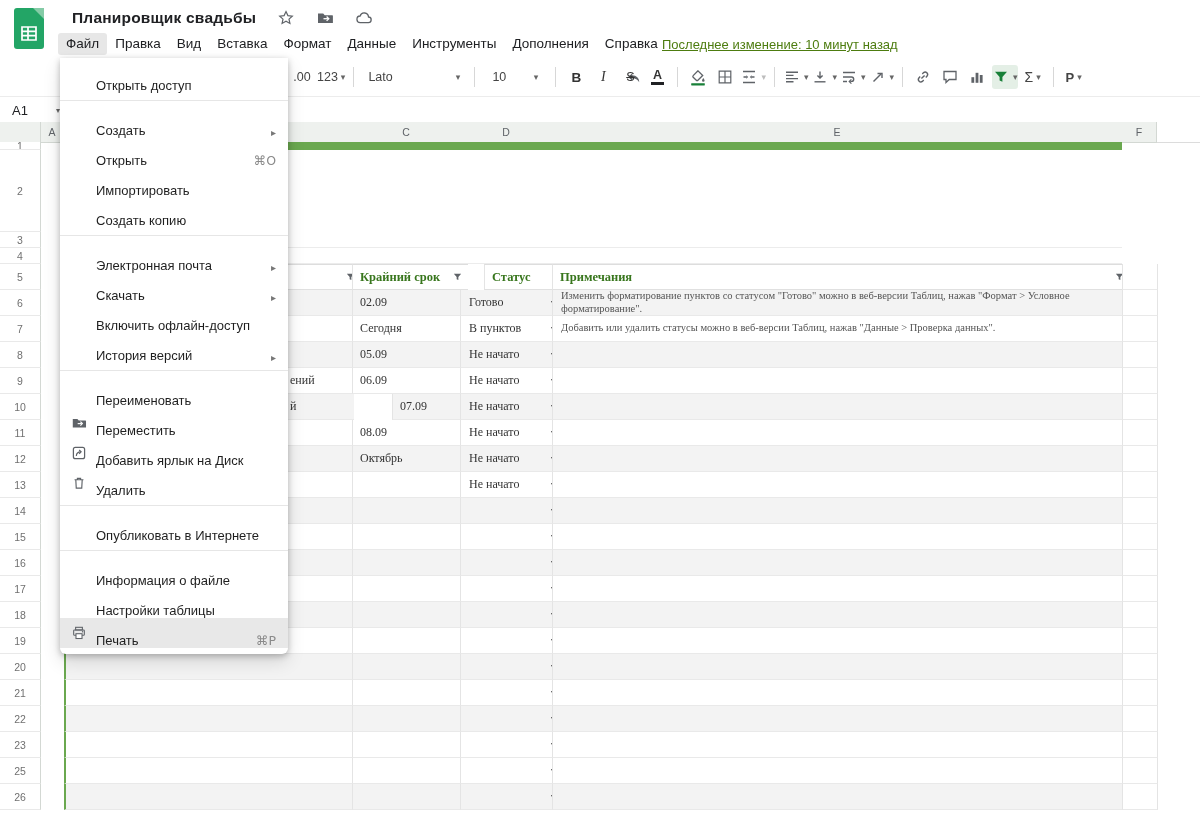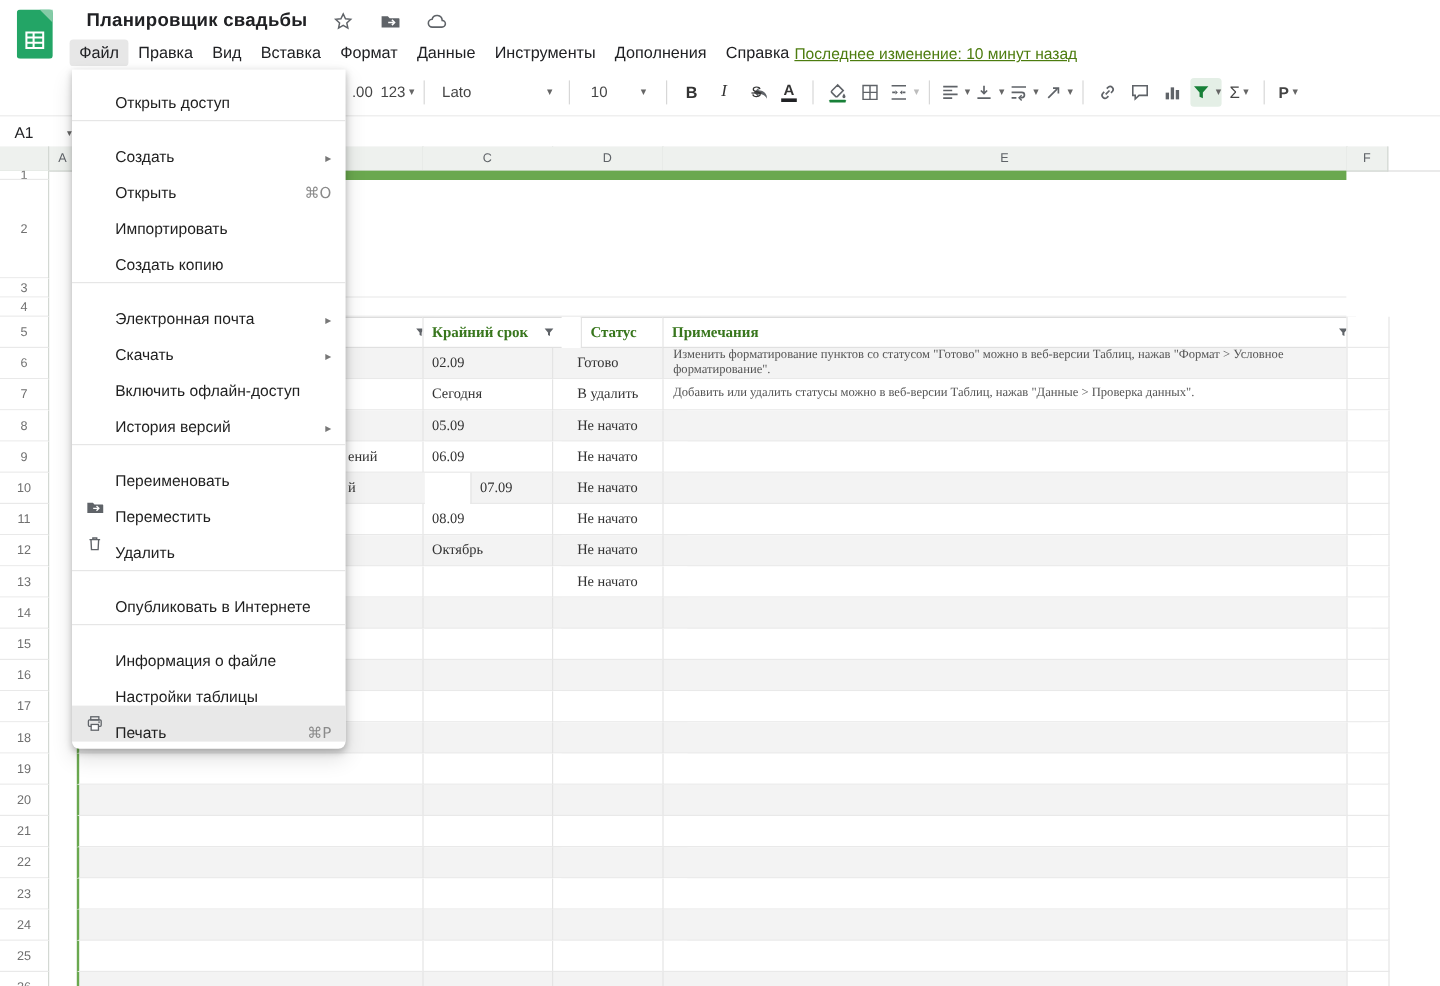--- a/index.html
+++ b/index.html
@@ -60,21 +60,21 @@
   .r34line{position:absolute;left:64px;width:1058px;bottom:0;height:1px;background:#ececec}
   .cell{position:absolute;top:0;bottom:0;overflow:hidden;display:flex;align-items:center}
   .gl{border-left:1px solid #e4e4e4}
   .gb{border-bottom:1px solid #e9e9e9}
   .gr{border-right:1px solid #e4e4e4}
   .odd{background:#f3f3f3}
   .even{background:#fff}
   .greenL{border-left:2px solid #6aa84f}
   .bcell span{font-family:"Liberation Serif",serif;font-size:12px;color:#333;white-space:nowrap}
   .ccell span,.dcell span{font-family:"Liberation Serif",serif;font-size:12px;color:#333}
-  .ccell{padding-left:7px}.dcell{padding-left:20px}
+  .ccell{padding-left:7px}.dcell{padding-left:8px}
   .sarrow{position:absolute;right:4px;top:50%;transform:translateY(-50%);font-size:9px;color:#555;
           font-family:"DejaVu Sans",sans-serif}
   .ecell{padding:1px 12px 1px 8px}
   .ecell span{font-family:"Liberation Serif",serif;font-size:10.5px;line-height:12.5px;color:#555}
   .hcell{background:#fff;border-top:1px solid #dddddd;border-bottom:1px solid #e0e0e0;padding-left:7px}
   .hcell .hlab{font-family:"Liberation Serif",serif;font-weight:700;font-size:12.5px;color:#38761d}
   .funnel{position:absolute;right:5px;top:50%;transform:translateY(-50%);display:inline-flex}
 
   
   .file-menu{position:absolute;left:60px;top:58px;width:228px;background:#fff;z-index:30;
@@ -371,21 +371,21 @@
         </div>
         <div class="srow" style="height: 26px;">
           <div class="rowhdr">7</div>
           <div class="cell bcell greenL gb even" style="left: 64px; width: 288px;">
             <span></span>
           </div>
           <div class="cell ccell gl gb even" style="left: 352px; width: 108px;">
             <span>Сегодня</span>
           </div>
           <div class="cell dcell gl gb even" style="left: 460px; width: 92px;">
-            <span>В удалить</span>
+            <span>В пунктов</span>
             <span class="sarrow">▾</span>
           </div>
           <div class="cell ecell gl gb even" style="left: 552px; width: 570px;">
             <span>Добавить или удалить статусы можно в веб-версии Таблиц, нажав "Данные &gt; Проверка данных".</span>
           </div>
           <div class="cell gl gr gb even" style="left: 1122px; width: 34px;"></div>
         </div>
         <div class="srow" style="height: 26px;">
           <div class="rowhdr">8</div>
           <div class="cell bcell greenL gb odd" style="left: 64px; width: 288px;">
@@ -647,37 +647,20 @@
             <span></span>
           </div>
           <div class="cell ccell gl gb even" style="left: 352px; width: 108px;">
             <span></span>
           </div>
           <div class="cell dcell gl gb even" style="left: 460px; width: 92px;">
             <span></span>
             <span class="sarrow">▾</span>
           </div>
           <div class="cell ecell gl gb even" style="left: 552px; width: 570px;">
-            <span></span>
-          </div>
-          <div class="cell gl gr gb even" style="left: 1122px; width: 34px;"></div>
-        </div>
-        <div class="srow" style="height: 26px;">
-          <div class="rowhdr">24</div>
-          <div class="cell bcell greenL gb odd" style="left: 64px; width: 288px;">
-            <span></span>
-          </div>
-          <div class="cell ccell gl gb odd" style="left: 352px; width: 108px;">
-            <span></span>
-          </div>
-          <div class="cell dcell gl gb odd" style="left: 460px; width: 92px;">
-            <span></span>
-            <span class="sarrow">▾</span>
-          </div>
-          <div class="cell ecell gl gb odd" style="left: 552px; width: 570px;">
             <span></span>
           </div>
           <div class="cell gl gr gb even" style="left: 1122px; width: 34px;"></div>
         </div>
         <div class="srow" style="height: 26px;">
           <div class="rowhdr">25</div>
           <div class="cell bcell greenL gb even" style="left: 64px; width: 288px;">
             <span></span>
           </div>
           <div class="cell ccell gl gb even" style="left: 352px; width: 108px;">
@@ -753,20 +736,30 @@
       </div>
       <div class="fm-item">
         <span class="fm-icon">
           <svg width="16" height="16" viewBox="0 0 18 18">
             <path d="M2 4.5h5.2l1.5 1.7h7.6a.6.6 0 0 1 .6.6v7.2H2Z" fill="#5f6368"></path>
             <path d="M7.5 9.7h4.6" stroke="#fff" stroke-width="1.3"></path>
             <path d="m10.6 7.5 2.2 2.2-2.2 2.2" fill="none" stroke="#fff" stroke-width="1.3"></path>
           </svg>
         </span>
         <span class="fm-label">Переместить</span>
+      </div>
+      <div class="fm-item">
+        <span class="fm-icon">
+          <svg width="16" height="16" viewBox="0 0 18 18">
+            <rect x="2.7" y="2.7" width="12.6" height="12.6" rx="2.2" fill="none" stroke="#5f6368" stroke-width="1.4"></rect>
+            <path d="M6 12.3c.1-2.8 2-4.6 5-4.6" fill="none" stroke="#5f6368" stroke-width="1.3"></path>
+            <path d="M9.2 5.6 11.4 7.7 9.2 9.9" fill="none" stroke="#5f6368" stroke-width="1.3"></path>
+          </svg>
+        </span>
+        <span class="fm-label">Добавить ярлык на Диск</span>
       </div>
       <div class="fm-item">
         <span class="fm-icon">
           <svg width="16" height="16" viewBox="0 0 18 18">
             <path d="M4 5.3h10M7.2 5.3V3.8h3.6v1.5M5.4 5.3l.5 9.4h6.2l.5-9.4" fill="none" stroke="#5f6368" stroke-width="1.3"></path>
           </svg>
         </span>
         <span class="fm-label">Удалить</span>
       </div>
       <div class="fm-div"></div>

